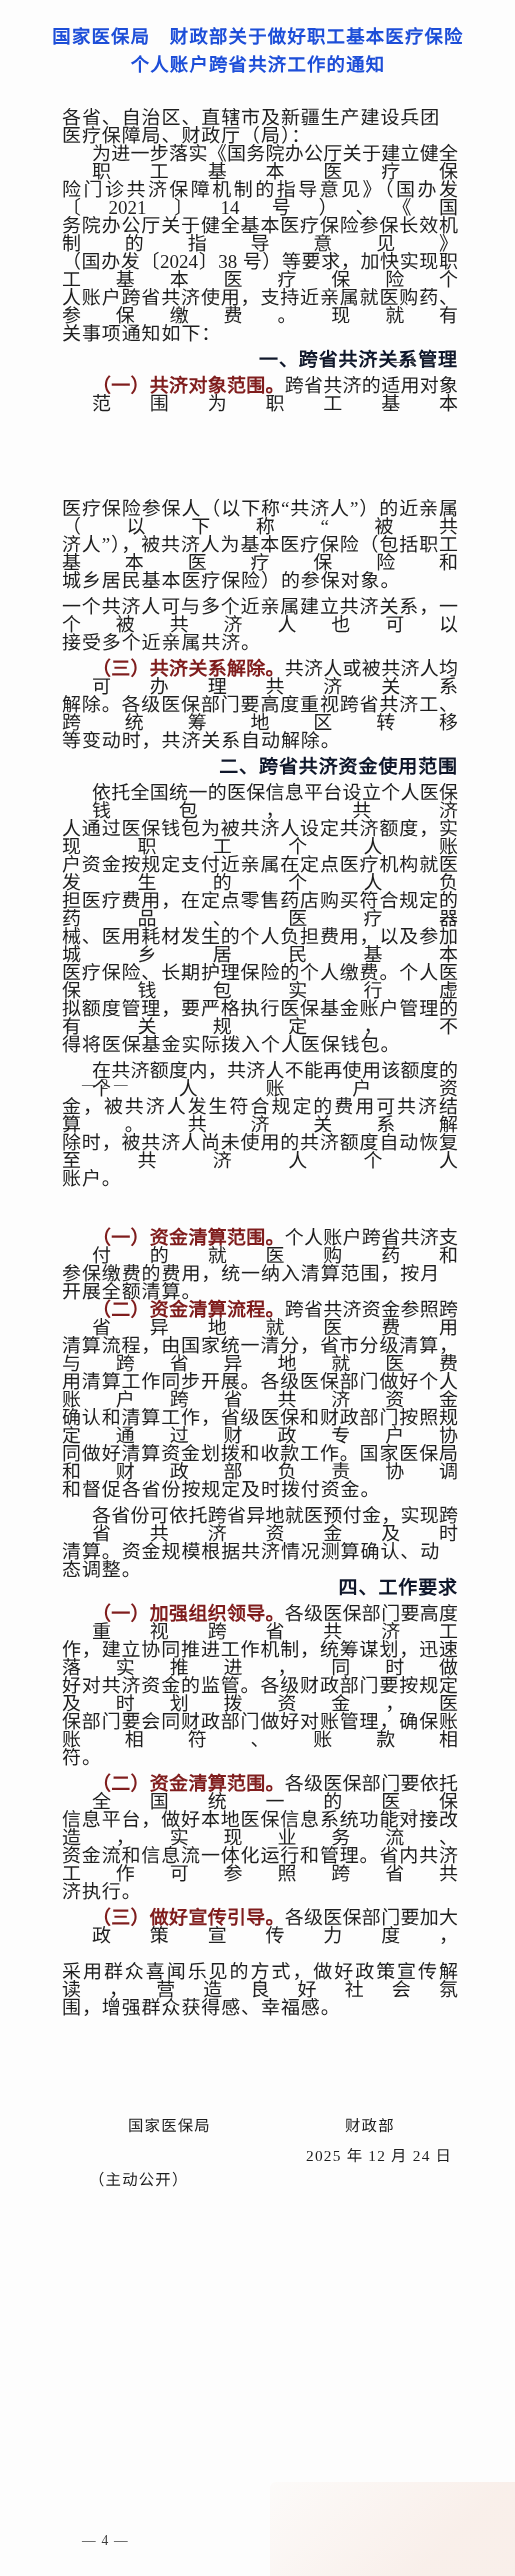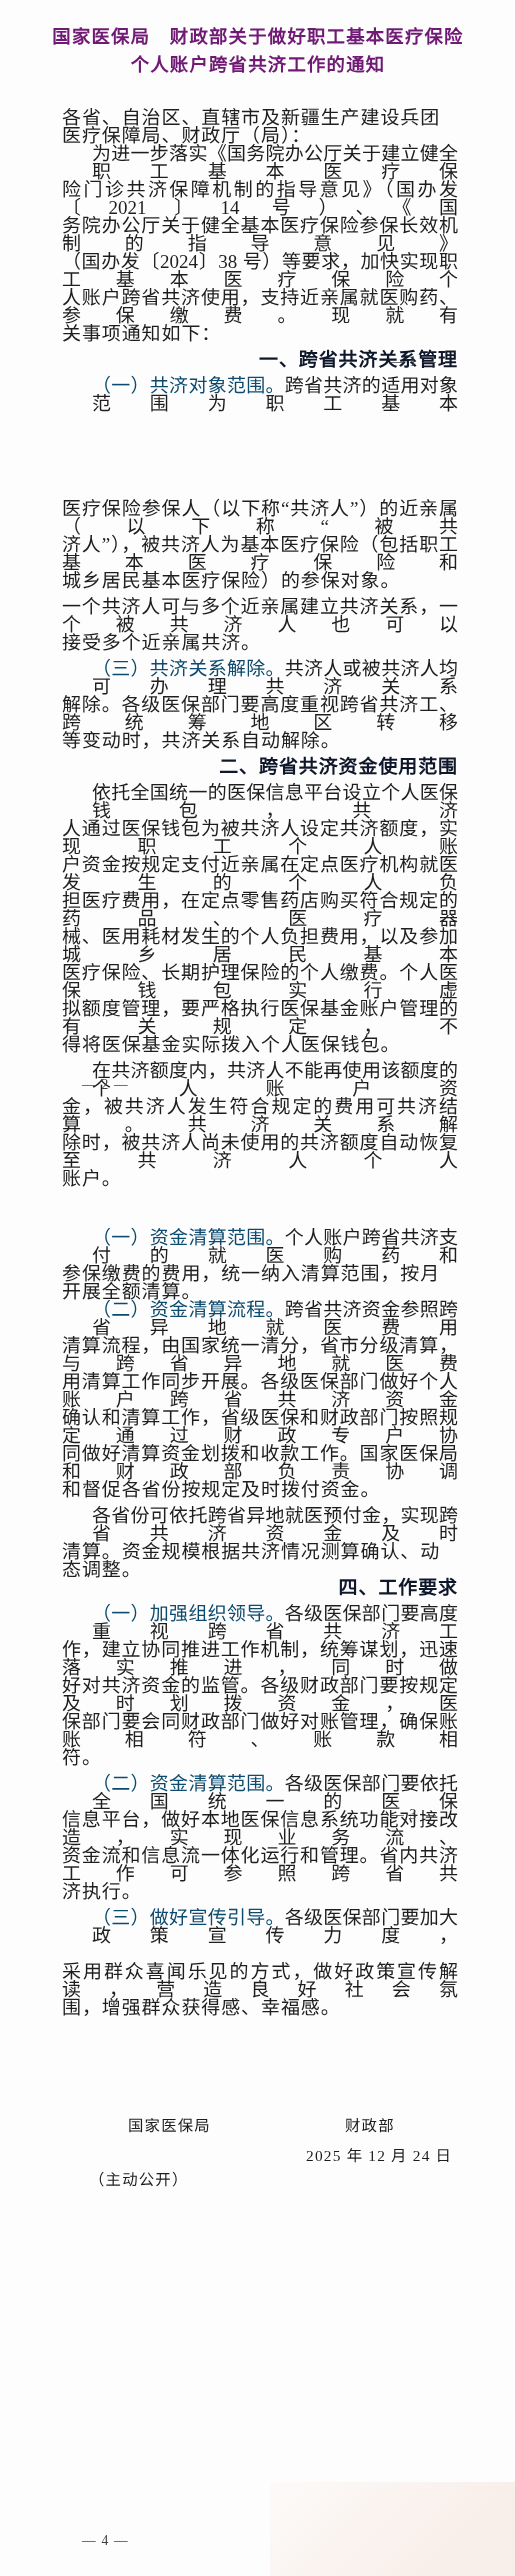--- a/index.html
+++ b/index.html
@@ -4,36 +4,36 @@
 <style>
   html,body{margin:0;padding:0;}
   body{
     width:516px;height:2576px;position:relative;background:#ffffff;
     font-family:"Liberation Serif","DejaVu Serif",serif;color:#1e1e1e;
     overflow:hidden;
   }
   .doc{position:absolute;left:0;top:0;width:516px;height:2576px;background:#fdfdfd;}
   .title{
     position:absolute;left:0;top:22.5px;width:516px;text-align:center;
-    font-weight:700;font-size:18.4px;line-height:28px;letter-spacing:1.2px;color:#701a75;
+    font-weight:700;font-size:18.4px;line-height:28px;letter-spacing:1.2px;color:#1d4ed8;
   }
   .pagetext{position:absolute;left:62px;width:396px;font-size:19px;line-height:18px;}
   .p1{top:109px;}
   .p2{top:500px;}
   .p3{top:1229px;}
   .p4{top:1963px;}
   .ln{min-height:26px;}
   .ln.j{text-align:justify;text-align-last:justify;}
   .ln.e{text-align:left;letter-spacing:0.9px;}
   .ln.ind{padding-left:30px;}
   .ln.h{
     font-family:"Liberation Sans","DejaVu Sans",sans-serif;
     font-weight:700;letter-spacing:0.9px;color:#0f172a;text-align:right;
   }
-  .ln b{font-weight:400;color:#0c4a6e;}
+  .ln b{font-weight:700;color:#7f1d1d;}
   .sig{position:absolute;font-size:15.4px;letter-spacing:1.2px;color:#1c1c1c;white-space:nowrap;}
   .sig-a1{left:128px;top:2113px;}
   .sig-a2{left:345px;top:2113px;}
   .sig-date{left:306px;top:2143px;}
   .sig-disc{left:89px;top:2167px;}
   .pn{position:absolute;font-size:13.6px;letter-spacing:1.2px;color:#3c3c3c;white-space:nowrap;}
   .pn1{top:354px;right:79px;}
   .pn2{top:1077px;left:82px;}
   .pn3{top:1807px;right:79px;}
   .pn4{top:2533px;left:82px;}

